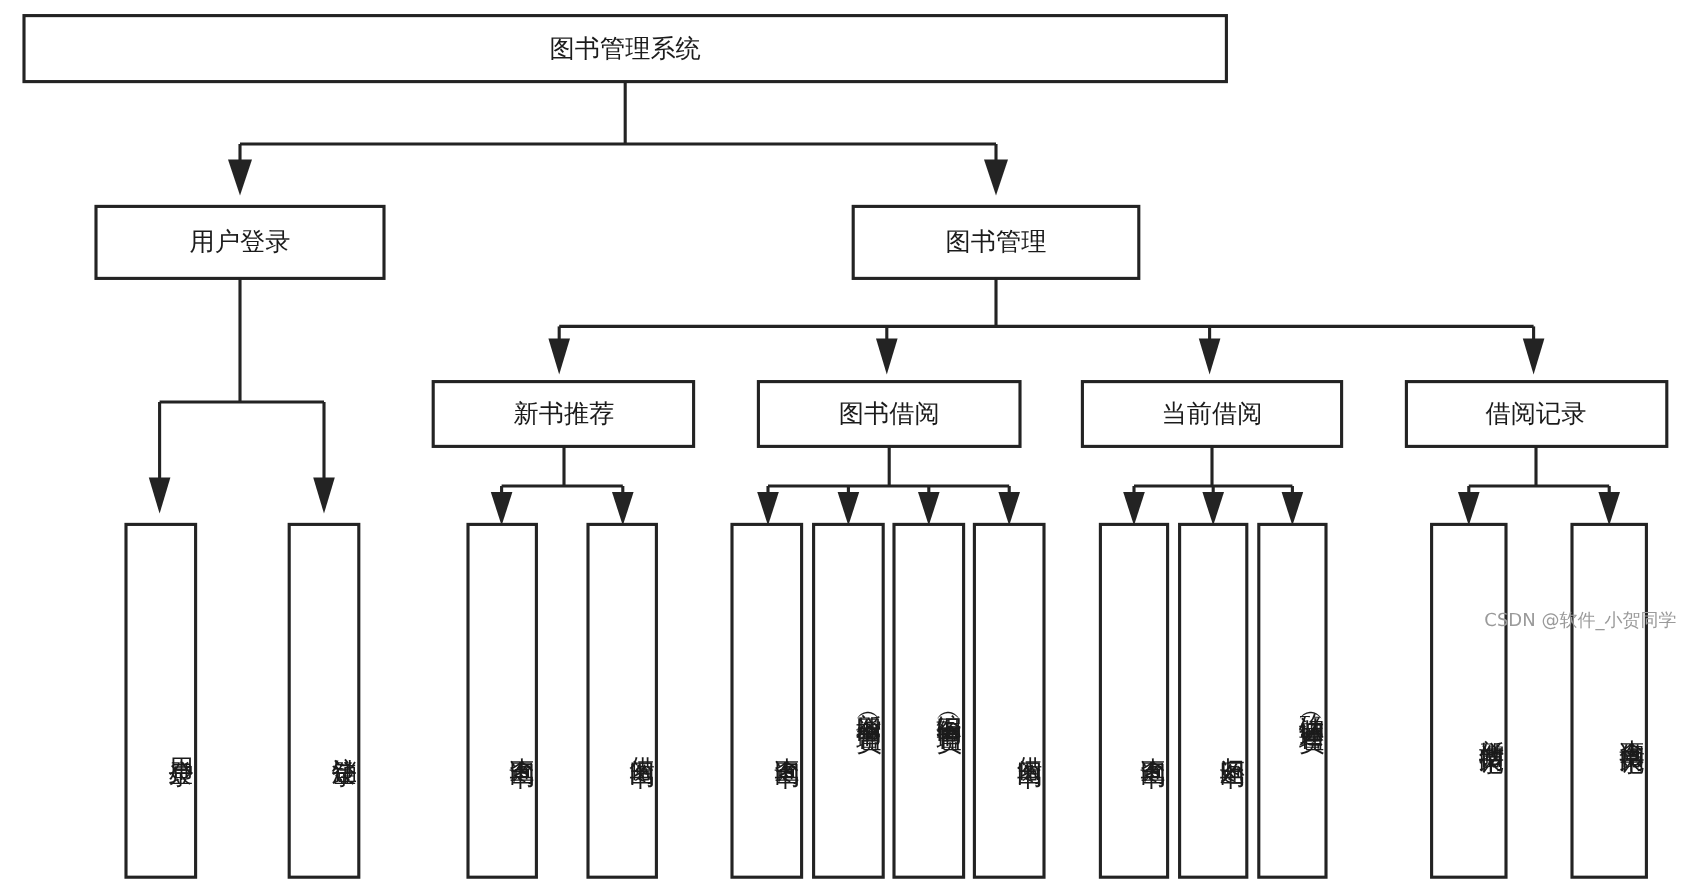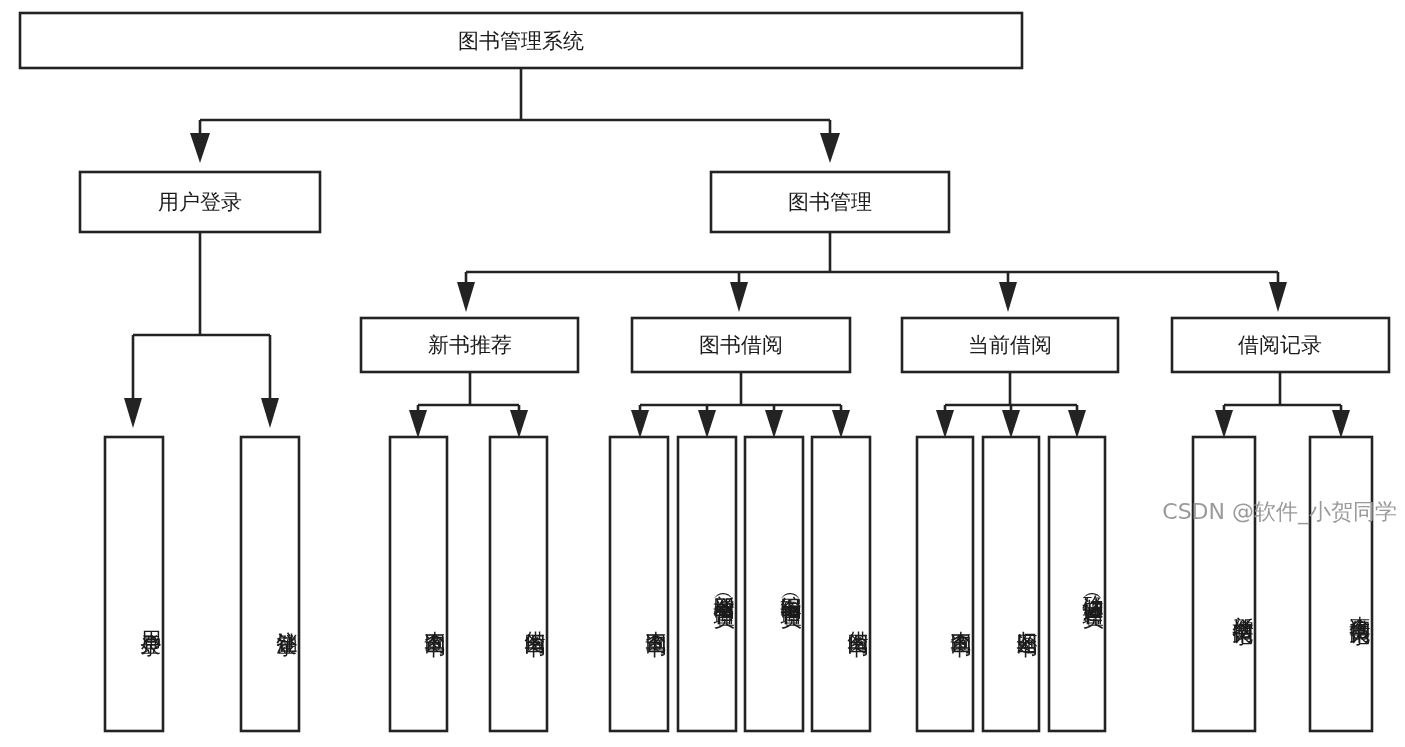--- a/index.html
+++ b/index.html
@@ -62,21 +62,21 @@
     color: #1b1b1b;
     letter-spacing: 2px;
     white-space: nowrap;
     pointer-events: none;
   }
   .watermark {
     position: absolute;
     right: 8px;
     bottom: 6px;
     font-family: "DejaVu Sans", "Liberation Sans", sans-serif;
-    font-size: 22px;
+    font-size: 15px;
     color: #9a9a9a;
     white-space: nowrap;
   }
 </style>
 </head>
 <body>
 
 <div id="diagram-root">
 
   <svg class="canvas" viewBox="0 0 1405 747">

